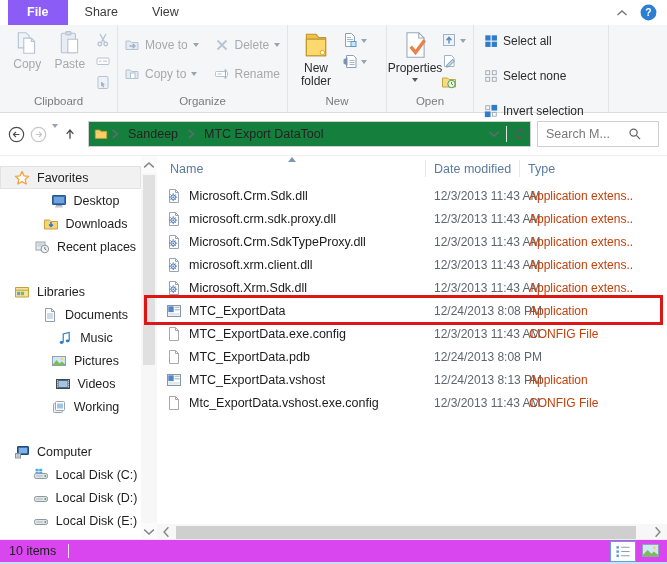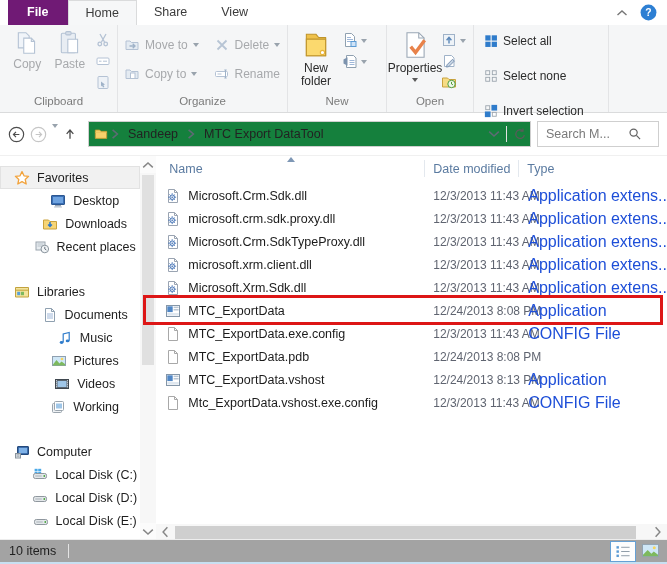--- a/index.html
+++ b/index.html
@@ -6,21 +6,21 @@
   .win{position:relative;width:667px;height:564px;overflow:hidden;background:#fff;
        font-family:"Liberation Sans","DejaVu Sans",sans-serif;font-size:12px;color:#1e1e1e;}
   svg{display:block;}
   .icn12 svg{width:12px;height:12px}.icn14 svg{width:14px;height:14px}
   .icn16 svg{width:16px;height:16px}.icn24 svg{width:26px;height:26px}
   .icn28 svg{width:30px;height:30px}.icn18 svg{width:17px;height:17px}
 
   
   .tabstrip{height:25px;display:flex;align-items:stretch;background:#fff;}
   .tab{padding:5px 17px 4px;cursor:default;color:#3b3b3b;font-size:12.5px;}
-  .tab-file{background:#701a75;color:#fff;margin-left:8px;font-weight:bold;padding:5px 19px 4px;}
+  .tab-file{background:#8b5cf6;color:#fff;margin-left:8px;font-weight:bold;padding:5px 19px 4px;}
   .tab.active{background:#f6f7f8;border:1px solid #dadbdc;border-bottom:none;}
   .tabctrl{margin-left:auto;display:flex;align-items:center;gap:12px;padding-right:10px;}
 
   
   .ribbon{height:87px;background:#f5f6f7;border-bottom:1px solid #dadbdc;display:flex;}
   .rgroup{display:flex;flex-direction:column;border-right:1px solid #e3e4e6;}
   .gc{flex:1;display:flex;padding:5px 6px 0;}
   .glabel{height:17px;text-align:center;color:#7b7b7b;font-size:11.5px;}
   .g-clip{width:117px}.g-org{width:169px}.g-new{width:98px}.g-open{width:86px}.g-sel{width:134px}
   .g-fill{flex:1;border-right:none;}
@@ -65,42 +65,41 @@
   .lheader .h{position:absolute;top:6px;}
   .h-name{left:13px}.h-date{left:277px}.h-type{left:371px}
   .hdiv{position:absolute;top:4px;bottom:4px;width:1px;background:#e3e8ee;}
   .hd1{left:268px}.hd2{left:362px}
   .sortarr{position:absolute;left:131px;top:1px;width:0;height:0;border-left:4px solid transparent;border-right:4px solid transparent;border-bottom:5px solid #7e97b5;}
   .lrows{flex:1;padding-top:3px;}
   .frow{height:23px;display:flex;align-items:center;position:relative;}
   .fic{margin-left:9px;width:16px;}
   .fname{margin-left:7px;width:245px;color:#1b1b1b;font-size:12.5px;white-space:nowrap;overflow:hidden;}
   .fdate{width:95px;color:#5f6470;font-size:12px;white-space:nowrap;}
-  .ftype{flex:1;color:#1d4ed8;font-size:16px;white-space:nowrap;overflow:hidden;}
+  .ftype{flex:1;color:#c2410c;font-size:12px;white-space:nowrap;overflow:hidden;}
   .frow.hl::after{content:'';position:absolute;left:-13px;right:4px;top:-4px;bottom:-3px;border:3px solid #dd1616;pointer-events:none;}
   .hscroll{height:16px;background:#f7f7f7;display:flex;align-items:center;}
   .hthumb{flex:1;height:13px;background:#cfcfcf;margin:0 16px 0 4px;}
 
   
-  .status{position:absolute;left:0;right:0;bottom:2px;height:22px;border-top:1px solid #ededed;display:flex;align-items:center;background:#a3a3a3;}
+  .status{position:absolute;left:0;right:0;bottom:2px;height:22px;border-top:1px solid #ededed;display:flex;align-items:center;background:#d946ef;}
   .scount{margin-left:9px;font-size:12.5px;color:#1f1f1f;}
   .ssep{width:1px;height:14px;background:#e4e4e4;margin-left:12px;}
   .viewbtns{margin-left:auto;display:flex;gap:2px;margin-right:5px;}
   .vbtn{width:24px;height:19px;display:flex;align-items:center;justify-content:center;}
   .vbtn.on{border:1px solid #66a0d4;background:#fdfdfd;}
   .edge{position:absolute;left:0;right:0;bottom:0;height:2px;background:#c8e0f2;}
 </style>
 </head>
 <body>
 
 <div class="win">
 
   <div class="tabstrip">
     <div class="tab tab-file">File</div>
-    <div class="tab active">Home</div>
     <div class="tab">Share</div>
     <div class="tab">View</div>
     <div class="tabctrl">
       <span class="icn12">
           <svg viewBox="0 0 12 8" width="12" height="8">
             <path d="M1.5 6l4.5-4 4.5 4" fill="none" stroke="#777" stroke-width="1.4"></path>
           </svg>
         </span>
       <span class="icn18">
           <svg viewBox="0 0 18 18">

